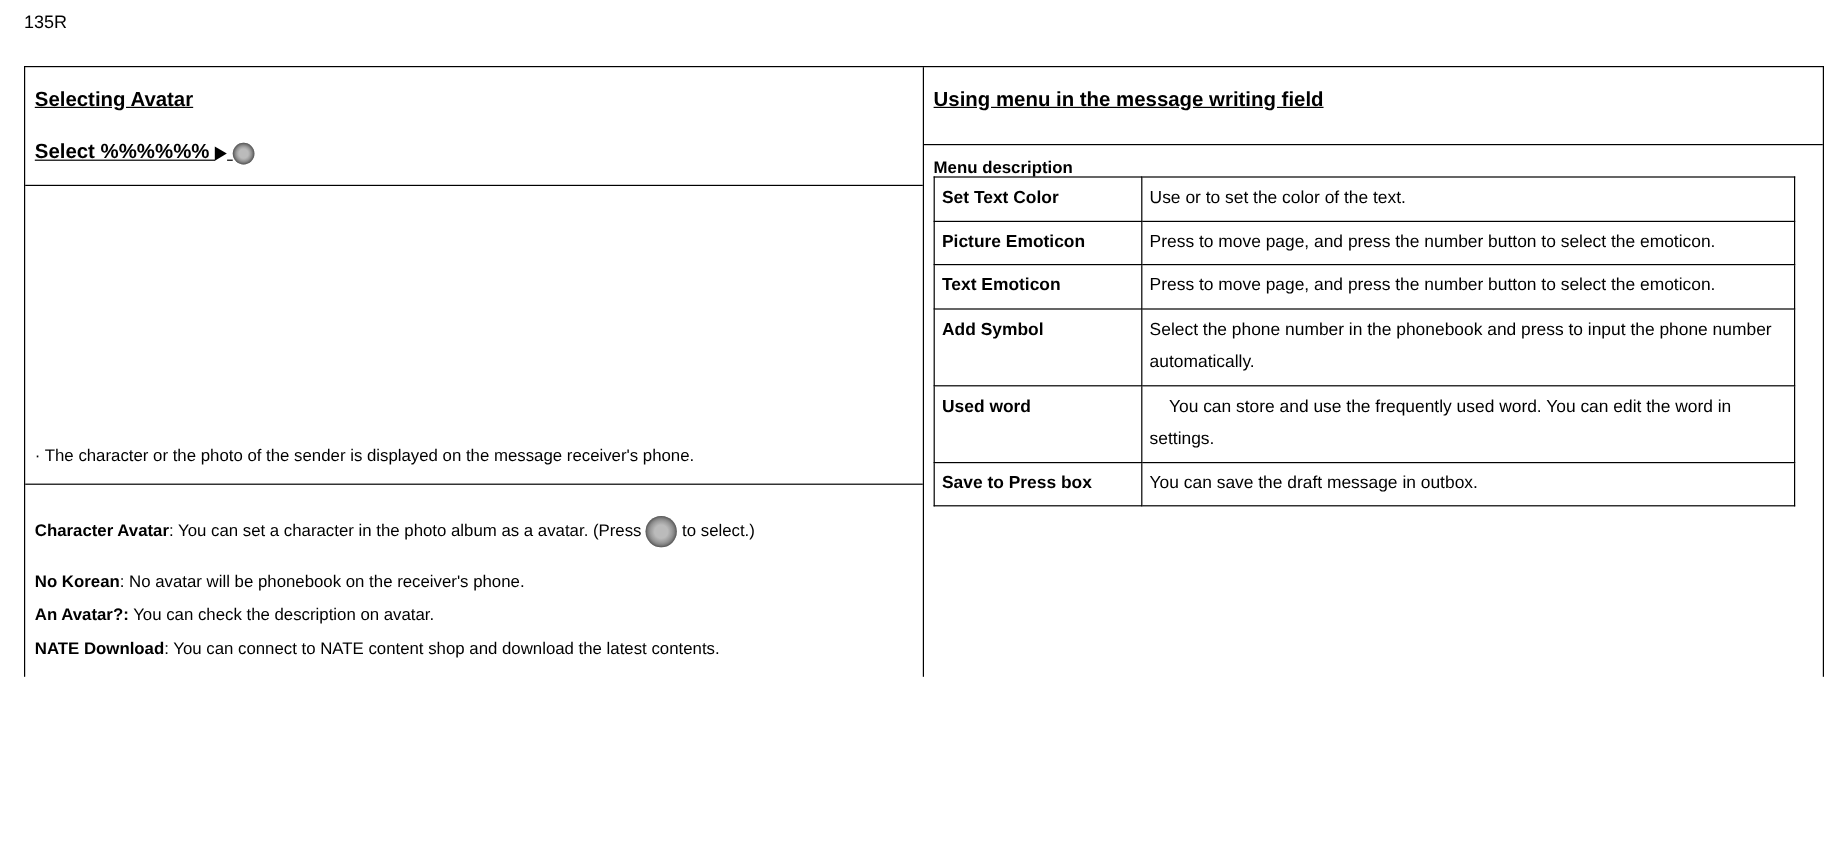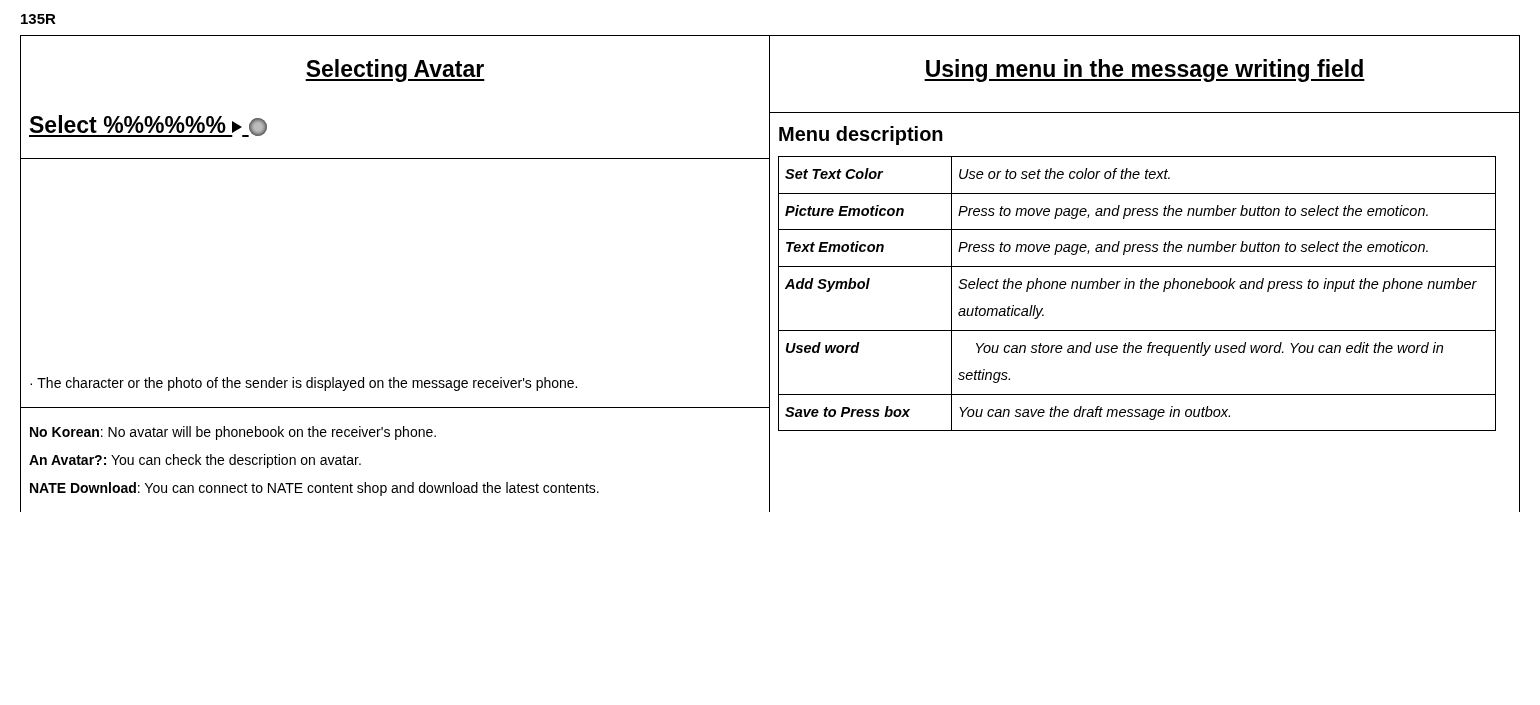--- a/index.html
+++ b/index.html
@@ -3,22 +3,22 @@
 <meta charset="utf-8">
 <style>
   body {
     font-family: Arial, Helvetica, sans-serif;
     margin: 0;
     padding: 10px 20px;
     font-size: 15px;
     color: #000;
   }
   .header {
-    font-weight: bold;
-    margin-bottom: 8px;
+    font-weight: normal;
+    margin-bottom: 28px;
   }
   .two-col {
     display: flex;
     border: 1px solid #000;
     border-bottom: none;
   }
   .col {
     width: 50%;
     box-sizing: border-box;
   }
@@ -28,23 +28,22 @@
   .section {
     border-bottom: 1px solid #000;
     padding: 10px 8px;
   }
   .section-nb {
     padding: 10px 8px;
   }
   .title-underline {
     font-weight: bold;
     text-decoration: underline;
-    font-size: 23px;
+    font-size: 17px;
     line-height: 2;
-    text-align: center;
   }
   .play-icon {
     display: inline-block;
     width: 0; height: 0;
     border-left: 10px solid #000;
     border-top: 6px solid transparent;
     border-bottom: 6px solid transparent;
     vertical-align: middle;
   }
   .dial-icon {
@@ -78,22 +77,20 @@
     height: 200px;
   }
   .body-text {
     line-height: 2;
     font-size: 14px;
   }
   .bold { font-weight: bold; }
   table.menu {
     border-collapse: collapse;
     width: 98%;
-    margin-top: 10px;
-    font-style: italic;
   }
   table.menu td {
     border: 1px solid #000;
     padding: 4px 6px;
     vertical-align: top;
     font-size: 14.5px;
     line-height: 1.9;
   }
   table.menu td.name {
     font-weight: bold;
@@ -116,40 +113,43 @@
         <span class="dial-icon"></span>
       </span>
     </div>
 
     <div class="section">
       <div class="spacer-tall"></div>
       <div class="body-text">· The character or the photo of the sender is displayed on the message receiver's phone.</div>
     </div>
 
     <div class="section-nb body-text">
+      <p>
+        <span class="bold">Character Avatar</span><span>: You can set a character in the photo album as a avatar. (Press </span><span class="dial-icon dial-icon-lg"></span><span> to select.)</span>
+      </p>
       <div>
         <span class="bold">No Korean</span><span>: No avatar will be phonebook on the receiver's phone.</span>
       </div>
       <div>
         <span class="bold">An Avatar?:</span><span> You can check the description on avatar.</span>
       </div>
       <div>
         <span class="bold">NATE Download</span><span>: You can connect to NATE content shop and download the latest contents.</span>
       </div>
     </div>
   </div>
 
   <div class="col">
     <div class="section">
       <div class="title-underline">Using menu in the message writing field</div>
       <div style="height:10px;"></div>
     </div>
 
     <div class="section-nb">
-      <div class="bold" style="font-size:20px;">Menu description</div>
+      <div class="bold" style="font-size:14px;">Menu description</div>
       <table class="menu">
         <tbody>
             <tr>
           <td class="name">Set Text Color</td>
           <td>Use or to set the color of the text.</td>
         </tr>
         <tr>
           <td class="name">Picture Emoticon</td>
           <td>Press to move page, and press the number button to select the emoticon.</td>
         </tr>

